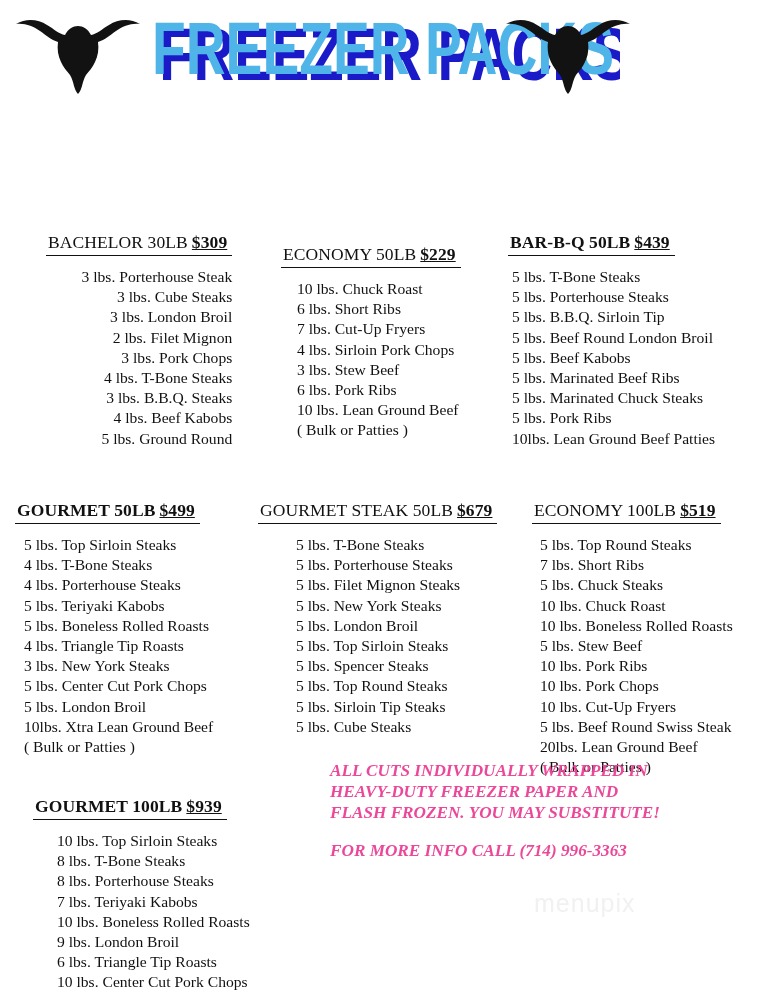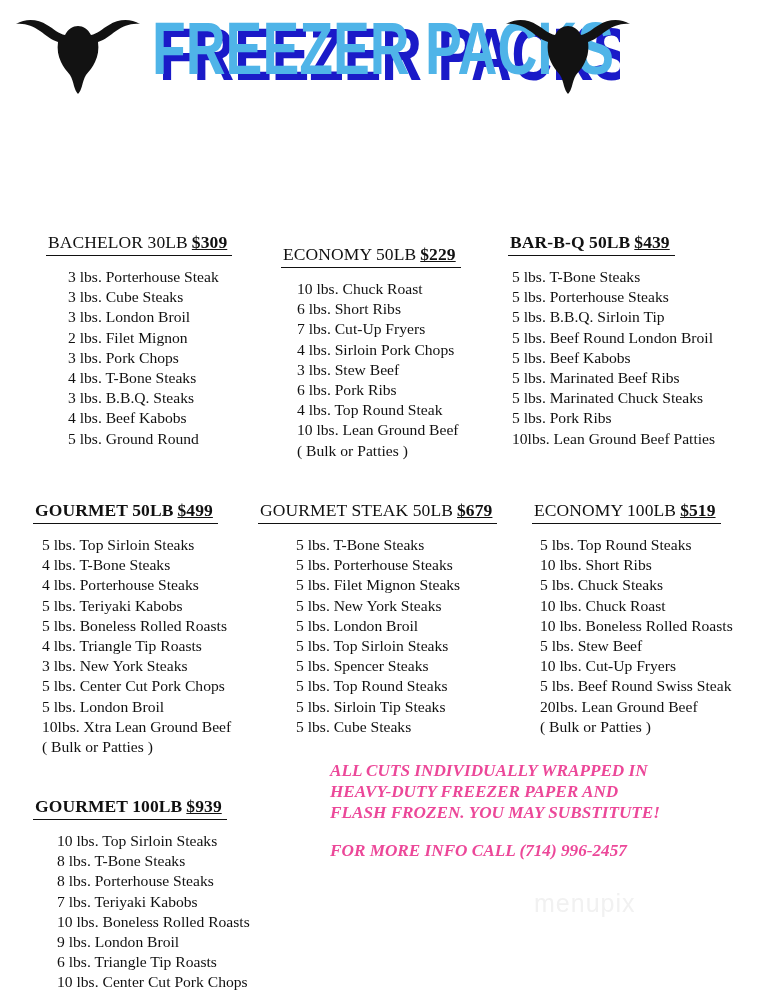--- a/index.html
+++ b/index.html
@@ -49,29 +49,29 @@
     list-style:none;
     margin-top:11px;
     font-size:15.6px;
     line-height:20.2px;
   }
   .pack-items li { white-space:nowrap; }
   .pack-note { white-space:pre; }
 
   
   #pack-bachelor       { left:46px;  top:124px; }
-  #pack-bachelor .pack-items { margin-left:22px; }
+  #pack-bachelor .pack-items { margin-left:22px;text-align:right; }
 
   #pack-economy50      { left:281px; top:136px; }
   #pack-economy50 .pack-items { margin-left:16px; }
 
   #pack-barbq          { left:508px; top:124px; }
   #pack-barbq .pack-items { margin-left:4px; }
 
-  #pack-gourmet50      { left:33px;  top:392px; }
+  #pack-gourmet50      { left:15px;  top:392px; }
   #pack-gourmet50 .pack-items { margin-left:9px; }
 
   #pack-gourmetsteak   { left:258px; top:392px; }
   #pack-gourmetsteak .pack-items { margin-left:38px; }
 
   #pack-economy100     { left:532px; top:392px; }
   #pack-economy100 .pack-items { margin-left:8px; }
 
   #pack-gourmet100     { left:33px;  top:688px; }
   #pack-gourmet100 .pack-items { margin-left:24px; }
@@ -150,21 +150,20 @@
     <div class="pack-heading">
       <span>ECONOMY 50LB</span><span class="pack-price">$229</span>
     </div>
     <ul class="pack-items">
       <li>10 lbs. Chuck Roast</li>
       <li>6 lbs. Short Ribs</li>
       <li>7 lbs. Cut-Up Fryers</li>
       <li>4 lbs. Sirloin Pork Chops</li>
       <li>3 lbs. Stew Beef</li>
       <li>6 lbs. Pork Ribs</li>
-      <li>4 lbs. Top Round Steak</li>
       <li>10 lbs. Lean Ground Beef</li>
       <li class="pack-note">    ( Bulk or Patties )</li>
     </ul>
   </section>
 
   <section class="pack" id="pack-barbq">
     <div class="pack-heading bold">
       <span>BAR-B-Q 50LB</span><span class="pack-price">$439</span>
     </div>
     <ul class="pack-items">
@@ -216,25 +215,27 @@
       <li>5 lbs. Cube Steaks</li>
     </ul>
   </section>
 
   <section class="pack" id="pack-economy100">
     <div class="pack-heading">
       <span>ECONOMY 100LB</span><span class="pack-price">$519</span>
     </div>
     <ul class="pack-items">
       <li>5 lbs. Top Round Steaks</li>
-      <li>10 lbs. Short Ribs</li>
+      <li>7 lbs. Short Ribs</li>
       <li>5 lbs. Chuck Steaks</li>
       <li>10 lbs. Chuck Roast</li>
       <li>10 lbs. Boneless Rolled Roasts</li>
       <li>5 lbs. Stew Beef</li>
+      <li>10 lbs. Pork Ribs</li>
+      <li>10 lbs. Pork Chops</li>
       <li>10 lbs. Cut-Up Fryers</li>
       <li>5 lbs. Beef Round Swiss Steak</li>
       <li>20lbs. Lean Ground Beef</li>
       <li class="pack-note">     ( Bulk or Patties )</li>
     </ul>
   </section>
 
   <section class="pack" id="pack-gourmet100">
     <div class="pack-heading bold">
       <span>GOURMET 100LB</span><span class="pack-price">$939</span>
@@ -251,16 +252,16 @@
 
     </ul>
   </section>
 </div>
 
 <div id="footer-note">
   <div>ALL CUTS INDIVIDUALLY WRAPPED IN</div>
   <div>HEAVY-DUTY FREEZER PAPER AND</div>
   <div>FLASH FROZEN. YOU MAY SUBSTITUTE!</div>
   <div class="spacer"></div>
-  <div>FOR MORE INFO CALL (714) 996-2457</div>
+  <div>FOR MORE INFO CALL (714) 996-3363</div>
 </div>
 
 <div id="watermark">menupix</div>
 
 </body></html>

